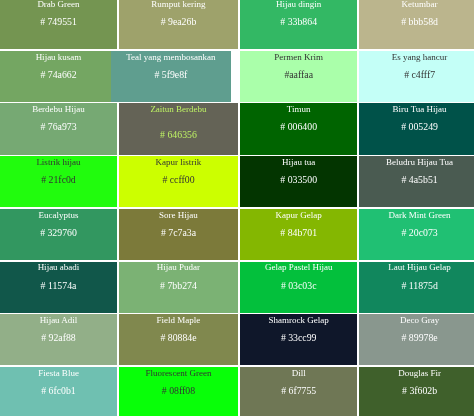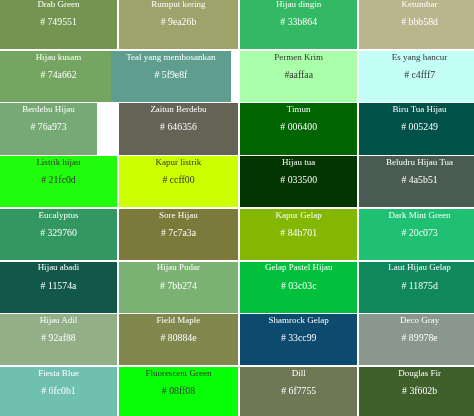--- a/index.html
+++ b/index.html
@@ -49,25 +49,25 @@
     <div class="shex"># 5f9e8f</div>
   </div>
   <div class="swatch" style="left: 240px; top: 50.72px; width: 117.4px; height: 51.12px; background-color: rgb(170, 255, 170); color: rgb(51, 51, 51);">
     <div class="sname">Permen Krim</div>
     <div class="shex">#aaffaa</div>
   </div>
   <div class="swatch" style="left: 359px; top: 50.72px; width: 121.2px; height: 51.12px; background-color: rgb(196, 255, 247); color: rgb(51, 51, 51);">
     <div class="sname">Es yang hancur</div>
     <div class="shex"># c4fff7</div>
   </div>
-  <div class="swatch" style="left: 0px; top: 103.44px; width: 97px; height: 51.12px; background-color: rgb(118, 169, 115); color: rgb(255, 255, 255);">
+  <div class="swatch" style="left: 0px; top: 103.44px; width: 117px; height: 51.12px; background-color: rgb(118, 169, 115); color: rgb(255, 255, 255);">
     <div class="sname">Berdebu Hijau</div>
     <div class="shex"># 76a973</div>
   </div>
-  <div class="swatch" style="left: 118.6px; top: 103.44px; width: 119.8px; height: 51.12px; background-color: rgb(100, 99, 86); color: #ffffff;">
+  <div class="swatch" style="left: 118.6px; top: 103.44px; width: 119.8px; height: 51.12px; background-color: rgb(100, 99, 86); color: #bef264; gap: 8px;">
     <div class="sname">Zaitun Berdebu</div>
     <div class="shex"># 646356</div>
   </div>
   <div class="swatch" style="left: 240px; top: 103.44px; width: 117.4px; height: 51.12px; background-color: rgb(0, 100, 0); color: rgb(255, 255, 255);">
     <div class="sname">Timun</div>
     <div class="shex"># 006400</div>
   </div>
   <div class="swatch" style="left: 359px; top: 103.44px; width: 121.2px; height: 51.12px; background-color: rgb(0, 82, 73); color: rgb(255, 255, 255);">
     <div class="sname">Biru Tua Hijau</div>
     <div class="shex"># 005249</div>
@@ -121,21 +121,21 @@
     <div class="shex"># 11875d</div>
   </div>
   <div class="swatch" style="left: 0px; top: 314.32px; width: 117px; height: 51.12px; background-color: rgb(146, 175, 136); color: rgb(255, 255, 255);">
     <div class="sname">Hijau Adil</div>
     <div class="shex"># 92af88</div>
   </div>
   <div class="swatch" style="left: 118.6px; top: 314.32px; width: 119.8px; height: 51.12px; background-color: rgb(128, 136, 78); color: rgb(255, 255, 255);">
     <div class="sname">Field Maple</div>
     <div class="shex"># 80884e</div>
   </div>
-  <div class="swatch" style="left: 240px; top: 314.32px; width: 117.4px; height: 51.12px; background-color: #0c4a6e; color: rgb(255, 255, 255);">
+  <div class="swatch" style="left: 240px; top: 314.32px; width: 117.4px; height: 51.12px; background-color: #0f172a; color: rgb(255, 255, 255);">
     <div class="sname">Shamrock Gelap</div>
     <div class="shex"># 33cc99</div>
   </div>
   <div class="swatch" style="left: 359px; top: 314.32px; width: 121.2px; height: 51.12px; background-color: rgb(137, 151, 142); color: rgb(255, 255, 255);">
     <div class="sname">Deco Gray</div>
     <div class="shex"># 89978e</div>
   </div>
   <div class="swatch" style="left: 0px; top: 367.04px; width: 117px; height: 51.12px; background-color: rgb(111, 192, 177); color: rgb(255, 255, 255);">
     <div class="sname">Fiesta Blue</div>
     <div class="shex"># 6fc0b1</div>

